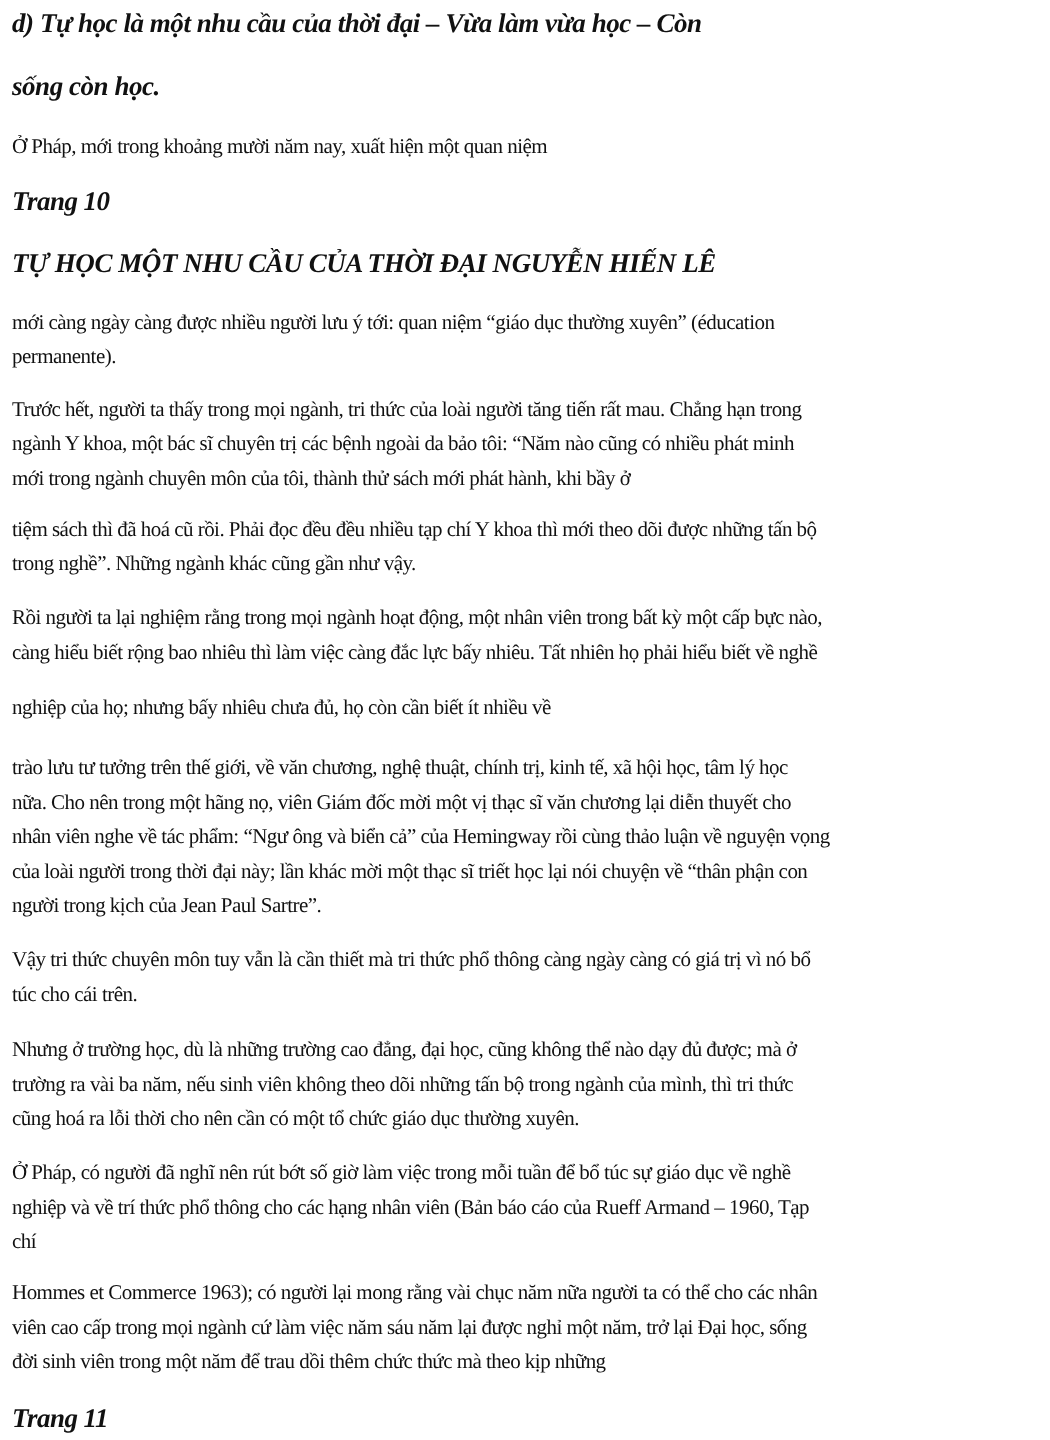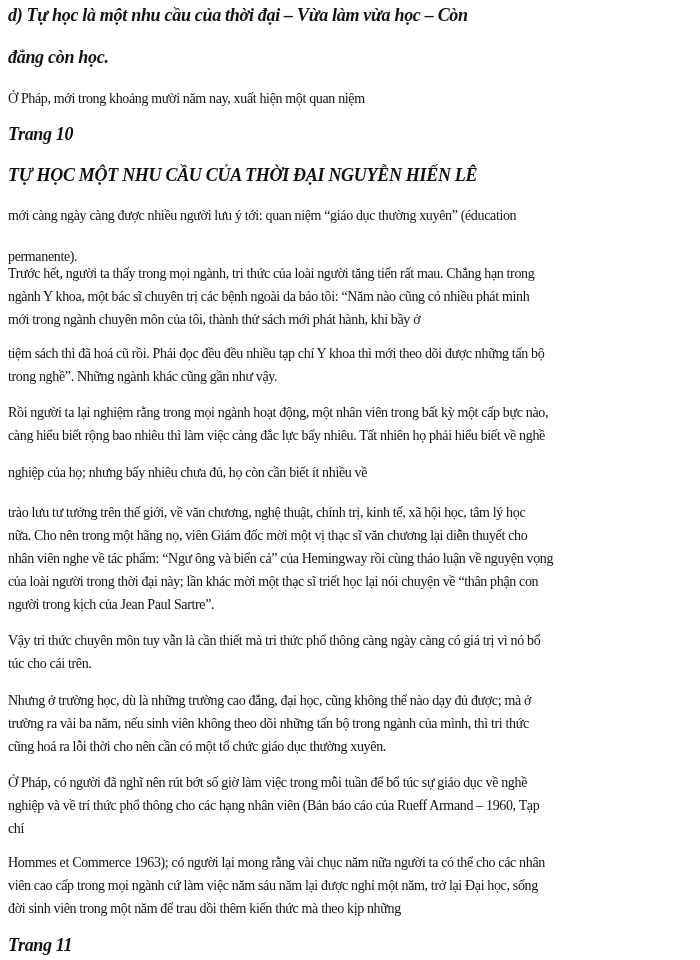--- a/index.html
+++ b/index.html
@@ -42,30 +42,30 @@
       font-style: italic;
       font-size: 18px;
     }
   </style>
 </head>
 <body>
 
 <div class="page">
 
   <div class="line heading" style="top:4px;">d) Tự học là một nhu cầu của thời đại – Vừa làm vừa học – Còn</div>
-  <div class="line heading" style="top:46px;">đẳng còn học.</div>
+  <div class="line heading" style="top:46px;">sống còn học.</div>
 
   <div class="line" style="top:87px;">Ở Pháp, mới trong khoảng mười năm nay, xuất hiện một quan niệm</div>
 
   <div class="line pagemark" style="top:123px;">Trang 10</div>
 
   <div class="line heading" style="top:164px;">TỰ HỌC MỘT NHU CẦU CỦA THỜI ĐẠI NGUYỄN HIẾN LÊ</div>
 
   <div class="line" style="top:204px;text-align:right;">mới càng ngày càng được nhiều người lưu ý tới: quan niệm “giáo dục thường xuyên” (éducation</div>
-  <div class="line" style="top:245px;">permanente).</div>
+  <div class="line" style="top:227px;">permanente).</div>
 
   <div class="line" style="top:262px;">Trước hết, người ta thấy trong mọi ngành, tri thức của loài người tăng tiến rất mau. Chẳng hạn trong</div>
   <div class="line" style="top:285px;">ngành Y khoa, một bác sĩ chuyên trị các bệnh ngoài da bảo tôi: “Năm nào cũng có nhiều phát minh</div>
   <div class="line" style="top:308px;">mới trong ngành chuyên môn của tôi, thành thử sách mới phát hành, khi bầy ở</div>
 
   <div class="line" style="top:342px;">tiệm sách thì đã hoá cũ rồi. Phải đọc đều đều nhiều tạp chí Y khoa thì mới theo dõi được những tấn bộ</div>
   <div class="line" style="top:365px;">trong nghề”. Những ngành khác cũng gần như vậy.</div>
 
   <div class="line" style="top:401px;">Rồi người ta lại nghiệm rằng trong mọi ngành hoạt động, một nhân viên trong bất kỳ một cấp bực nào,</div>
   <div class="line" style="top:424px;">càng hiểu biết rộng bao nhiêu thì làm việc càng đắc lực bấy nhiêu. Tất nhiên họ phải hiểu biết về nghề</div>
@@ -84,17 +84,17 @@
   <div class="line" style="top:712px;">trường ra vài ba năm, nếu sinh viên không theo dõi những tấn bộ trong ngành của mình, thì tri thức</div>
   <div class="line" style="top:689px;">Nhưng ở trường học, dù là những trường cao đẳng, đại học, cũng không thể nào dạy đủ được; mà ở</div>
   <div class="line" style="top:735px;">cũng hoá ra lỗi thời cho nên cần có một tổ chức giáo dục thường xuyên.</div>
 
   <div class="line" style="top:771px;">Ở Pháp, có người đã nghĩ nên rút bớt số giờ làm việc trong mỗi tuần để bổ túc sự giáo dục về nghề</div>
   <div class="line" style="top:794px;">nghiệp và về trí thức phổ thông cho các hạng nhân viên (Bản báo cáo của Rueff Armand – 1960, Tạp</div>
   <div class="line" style="top:817px;">chí</div>
 
   <div class="line" style="top:851px;">Hommes et Commerce 1963); có người lại mong rằng vài chục năm nữa người ta có thể cho các nhân</div>
   <div class="line" style="top:874px;">viên cao cấp trong mọi ngành cứ làm việc năm sáu năm lại được nghỉ một năm, trở lại Đại học, sống</div>
-  <div class="line" style="top:897px;">đời sinh viên trong một năm để trau dồi thêm kiến thức mà theo kịp những</div>
+  <div class="line" style="top:897px;">đời sinh viên trong một năm để trau dồi thêm chức thức mà theo kịp những</div>
 
   <div class="line pagemark" style="top:934px;">Trang 11</div>
 
 </div>
 
 </body></html>

